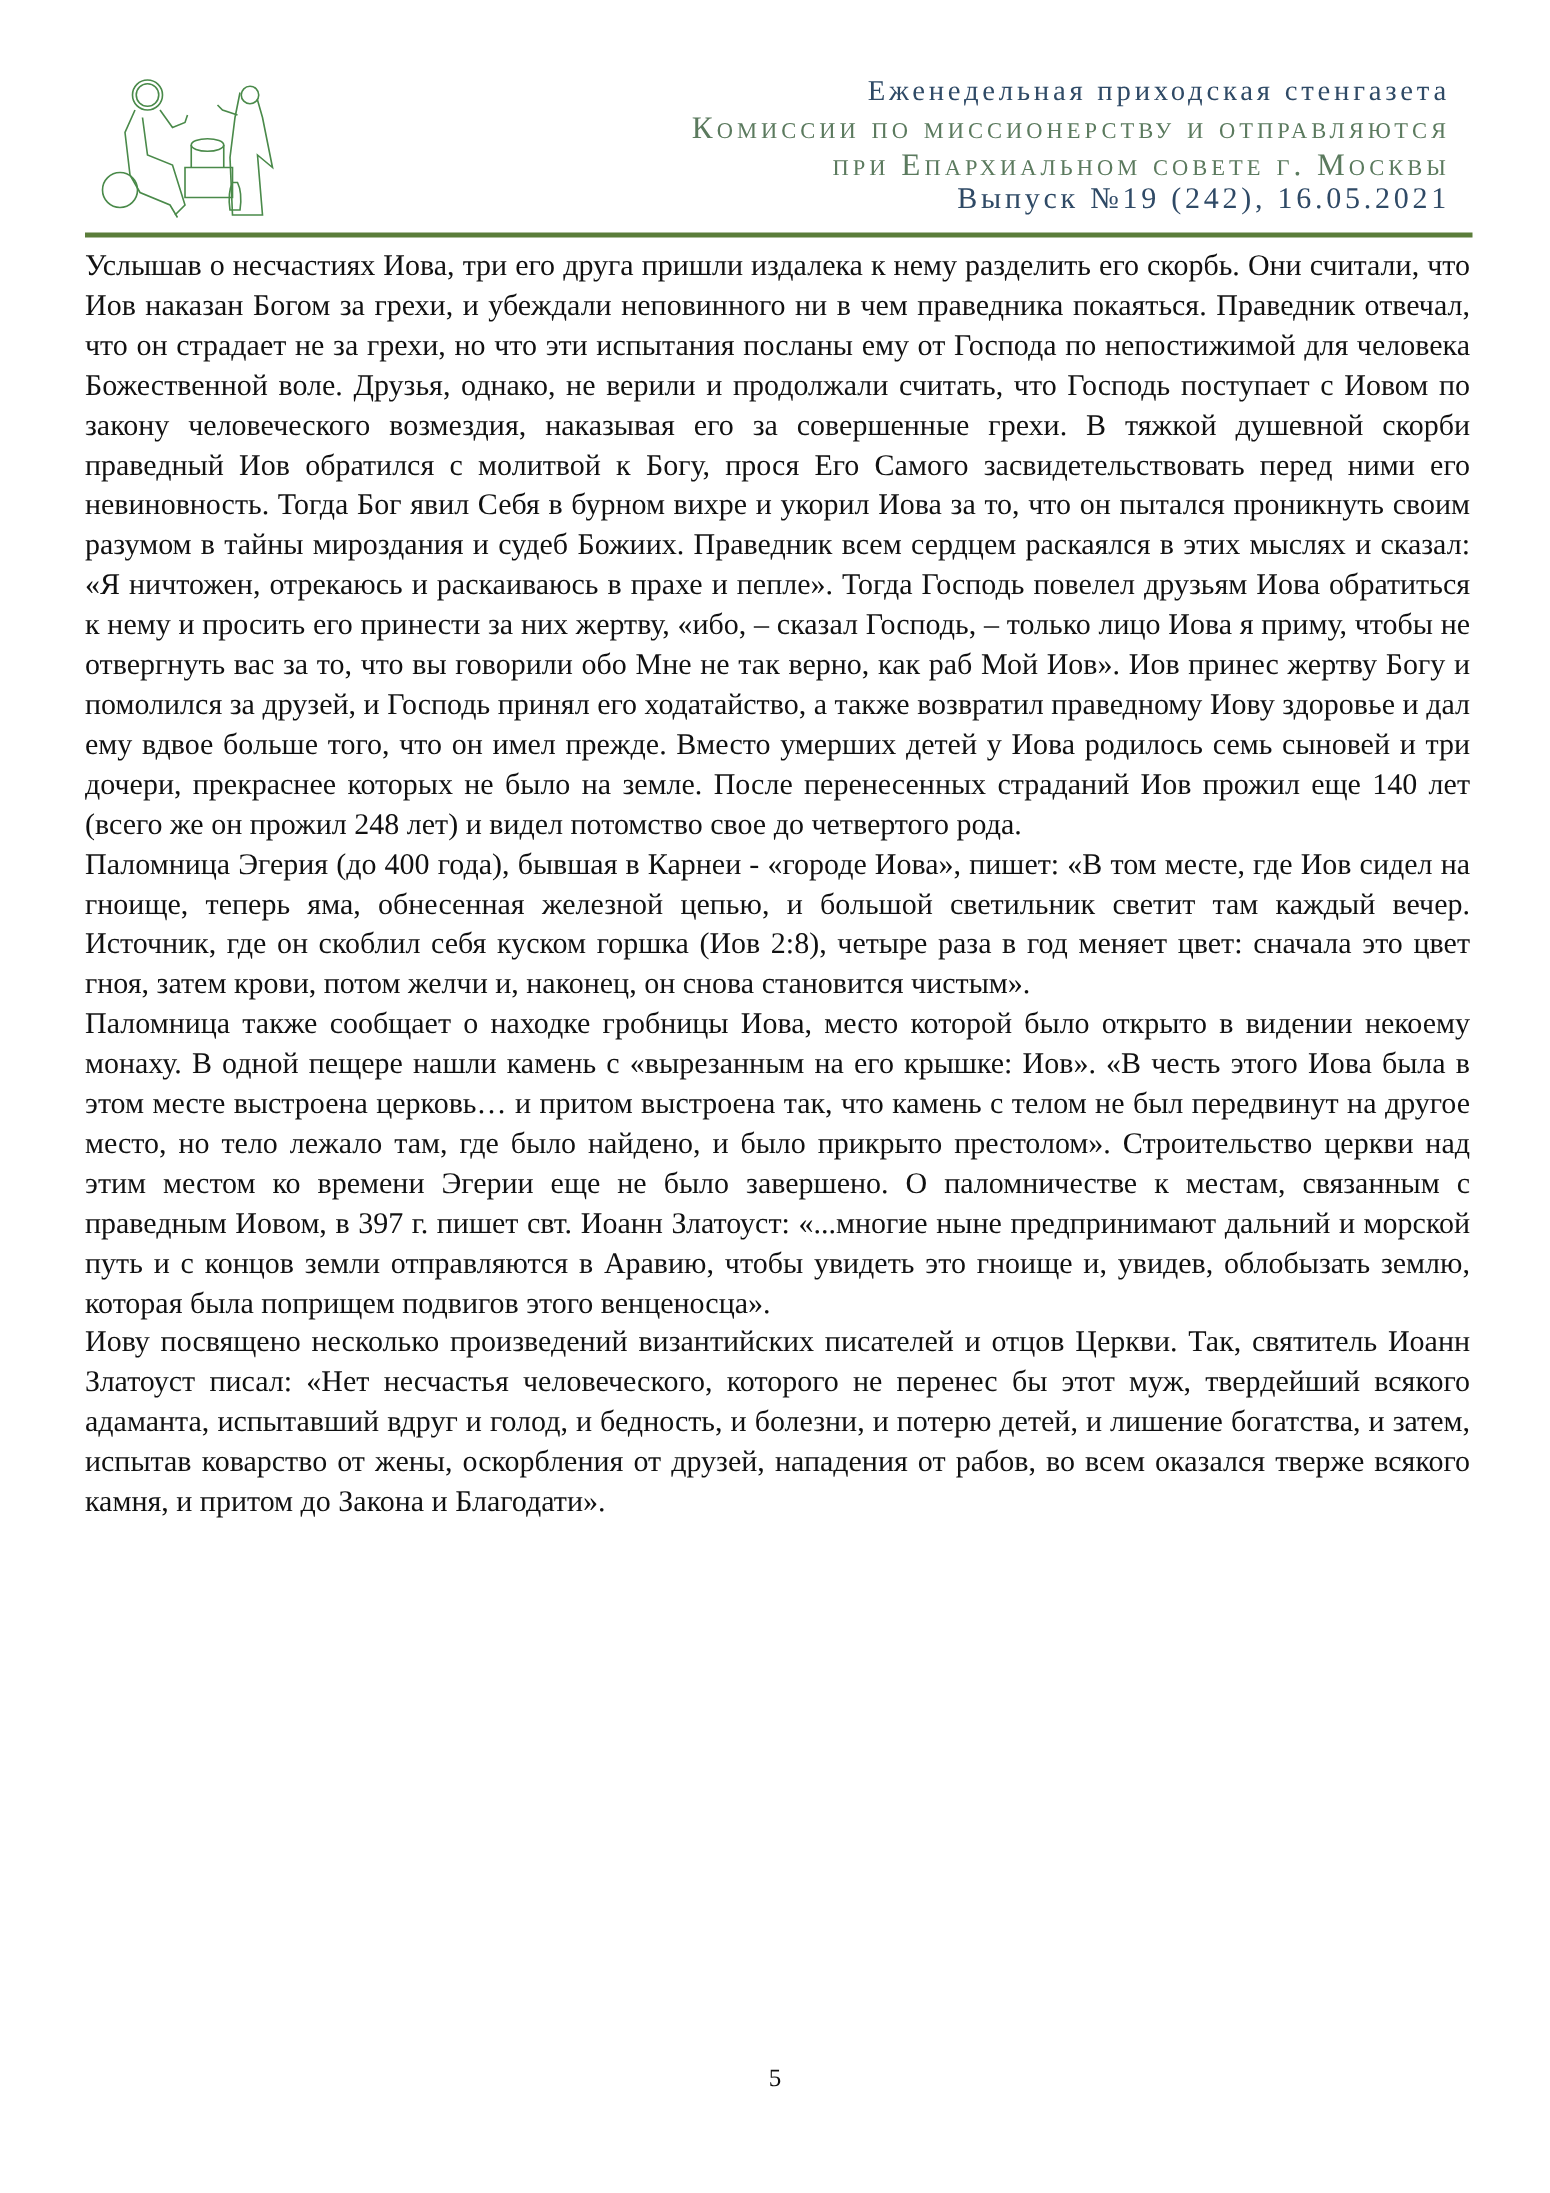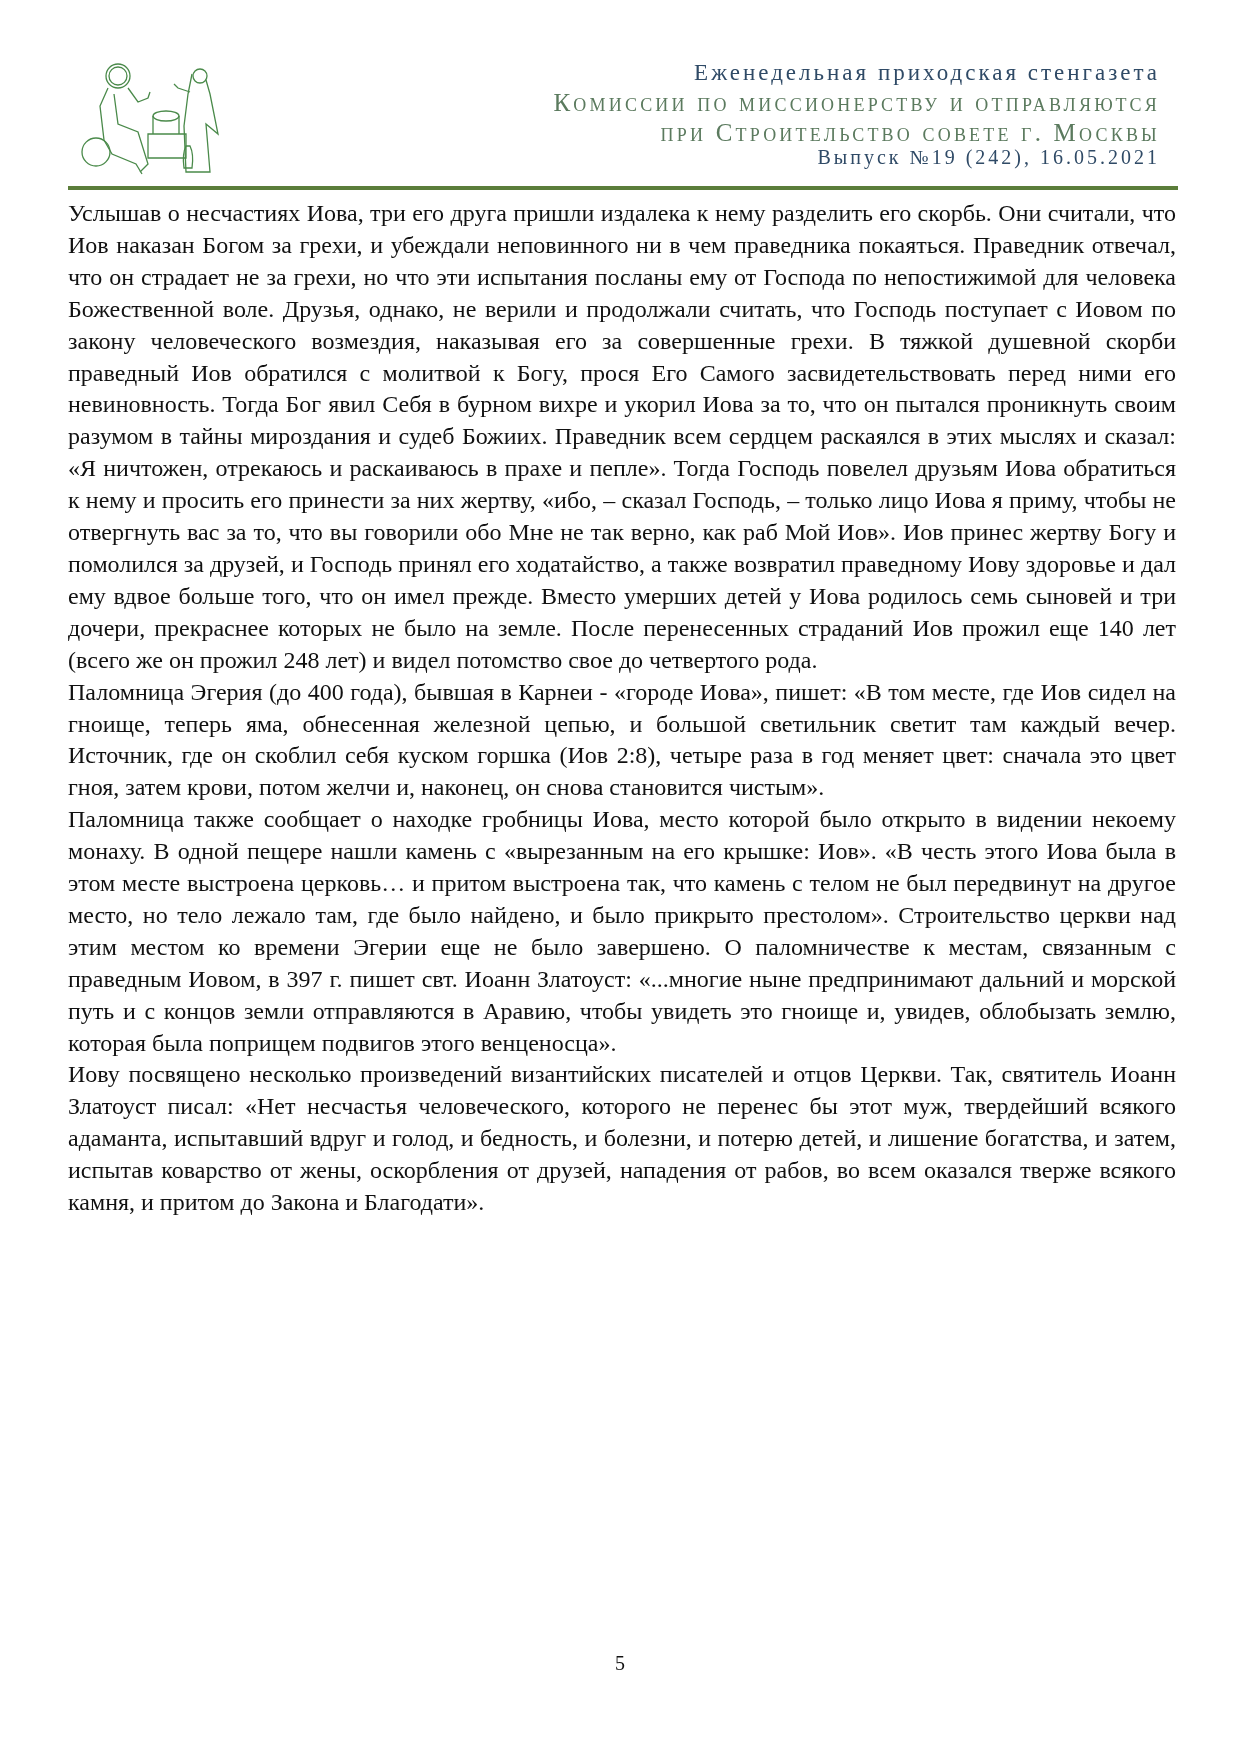--- a/index.html
+++ b/index.html
@@ -5,21 +5,21 @@
   html, body { margin: 0; padding: 0; background: #ffffff; }
   body { width: 1240px; height: 1754px; position: relative; overflow: hidden; }
   .page { position: absolute; left: 0; top: 0; width: 1240px; height: 1754px; }
   .logo { position: absolute; left: 78px; top: 54px; width: 150px; height: 126px; }
   .header-text { position: absolute; left: 250px; top: 58px; width: 910px; text-align: right;
     font-family: "Liberation Serif", serif; }
   .h-line1 { font-size: 23px; letter-spacing: 3px; color: #2f4a66; line-height: 30px; }
   .h-line2 { font-size: 25px; letter-spacing: 3.2px; color: #5b7a5e; line-height: 30px; font-variant: small-caps; }
   .h-line3 { font-size: 25px; letter-spacing: 3.2px; color: #5b7a5e; line-height: 30px; font-variant: small-caps; }
   .issue { position: absolute; right: 80px; top: 146px; font-family: "Liberation Serif", serif;
-    font-size: 20px; letter-spacing: 3px; color: #2f4a66; }
+    font-size: 24px; letter-spacing: 3px; color: #2f4a66; }
   .divider { position: absolute; left: 68px; top: 186px; width: 1110px; height: 4px; background: #5b7d3a; }
   .body { position: absolute; left: 68px; top: 198px; width: 1108px;
     font-family: "Liberation Serif", serif; font-size: 24px; line-height: 31.9px; color: #111111;
     text-align: justify; }
   .body p { margin: 0; }
   .page-number { position: absolute; left: 0; width: 1240px; top: 1652px; text-align: center;
     font-family: "Liberation Serif", serif; font-size: 20px; color: #111; }
 </style>
 </head>
 <body>
@@ -40,21 +40,21 @@
       <circle cx="122" cy="22" r="7"></circle>
       <path d="M114 20 L110 40 L106 72 L108 118 L132 118 L128 70 L140 80 L132 40 L128 26"></path>
       <path d="M112 38 L100 34 L96 30"></path>
       <path d="M108 92 Q104 100 106 114 L114 114 Q116 100 112 92 Z"></path>
     </svg>
   </div>
 
   <div class="header-text">
     <div class="h-line1">Еженедельная приходская стенгазета</div>
     <div class="h-line2">Комиссии по миссионерству и отправляются</div>
-    <div class="h-line3">при Строительство совете г. Москвы</div>
+    <div class="h-line3">при Епархиальном совете г. Москвы</div>
   </div>
 
   <div class="issue">Выпуск №19 (242), 16.05.2021</div>
 
   <div class="divider"></div>
 
   <div class="body">
     <p>Услышав о несчастиях Иова, три его друга пришли издалека к нему разделить его скорбь. Они считали, что Иов наказан Богом за грехи, и убеждали неповинного ни в чем праведника покаяться. Праведник отвечал, что он страдает не за грехи, но что эти испытания посланы ему от Господа по непостижимой для человека Божественной воле. Друзья, однако, не верили и продолжали считать, что Господь поступает с Иовом по закону человеческого возмездия, наказывая его за совершенные грехи. В тяжкой душевной скорби праведный Иов обратился с молитвой к Богу, прося Его Самого засвидетельствовать перед ними его невиновность. Тогда Бог явил Себя в бурном вихре и укорил Иова за то, что он пытался проникнуть своим разумом в тайны мироздания и судеб Божиих. Праведник всем сердцем раскаялся в этих мыслях и сказал: «Я ничтожен, отрекаюсь и раскаиваюсь в прахе и пепле». Тогда Господь повелел друзьям Иова обратиться к нему и просить его принести за них жертву, «ибо, – сказал Господь, – только лицо Иова я приму, чтобы не отвергнуть вас за то, что вы говорили обо Мне не так верно, как раб Мой Иов». Иов принес жертву Богу и помолился за друзей, и Господь принял его ходатайство, а также возвратил праведному Иову здоровье и дал ему вдвое больше того, что он имел прежде. Вместо умерших детей у Иова родилось семь сыновей и три дочери, прекраснее которых не было на земле. После перенесенных страданий Иов прожил еще 140 лет (всего же он прожил 248 лет) и видел потомство свое до четвертого рода.</p>
     <p>Паломница Эгерия (до 400 года), бывшая в Карнеи - «городе Иова», пишет: «В том месте, где Иов сидел на гноище, теперь яма, обнесенная железной цепью, и большой светильник светит там каждый вечер. Источник, где он скоблил себя куском горшка (Иов 2:8), четыре раза в год меняет цвет: сначала это цвет гноя, затем крови, потом желчи и, наконец, он снова становится чистым».</p>
     <p>Паломница также сообщает о находке гробницы Иова, место которой было открыто в видении некоему монаху. В одной пещере нашли камень с «вырезанным на его крышке: Иов». «В честь этого Иова была в этом месте выстроена церковь… и притом выстроена так, что камень с телом не был передвинут на другое место, но тело лежало там, где было найдено, и было прикрыто престолом». Строительство церкви над этим местом ко времени Эгерии еще не было завершено. О паломничестве к местам, связанным с праведным Иовом, в 397 г. пишет свт. Иоанн Златоуст: «...многие ныне предпринимают дальний и морской путь и с концов земли отправляются в Аравию, чтобы увидеть это гноище и, увидев, облобызать землю, которая была поприщем подвигов этого венценосца».</p>

